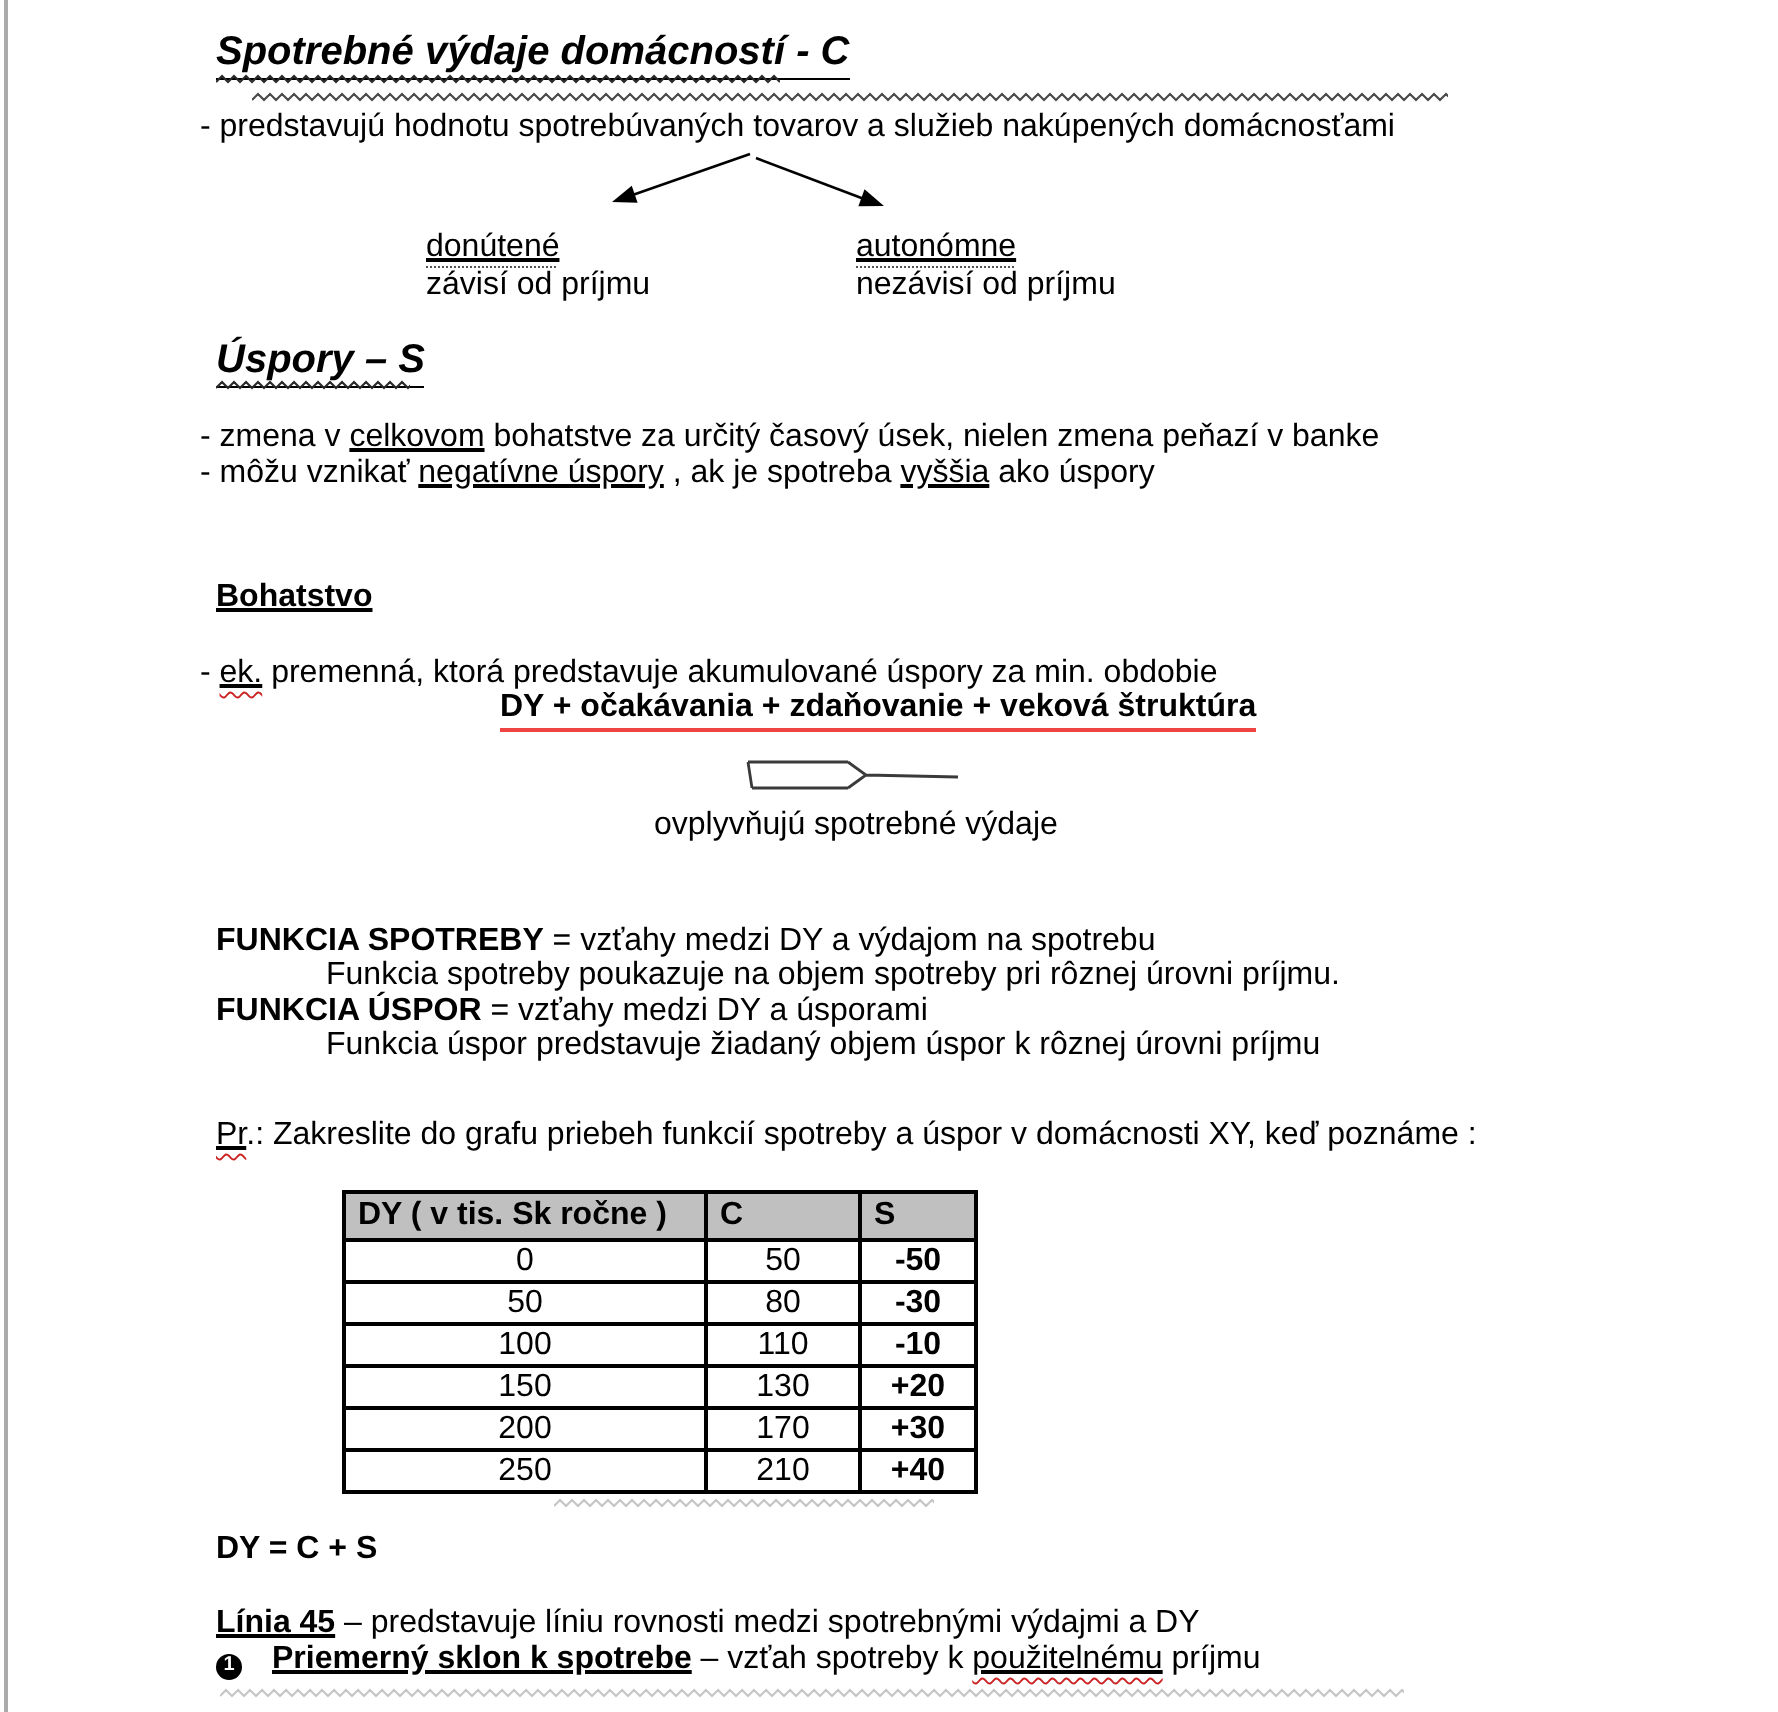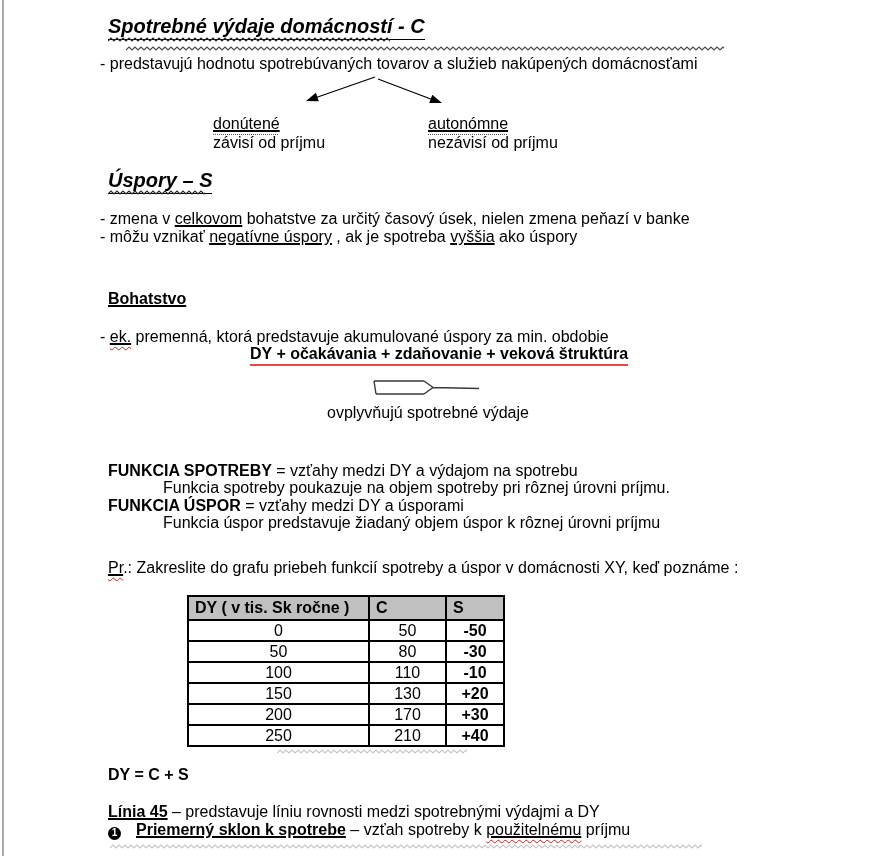--- a/index.html
+++ b/index.html
@@ -18,21 +18,21 @@
   .u{text-decoration:underline;text-decoration-thickness:1.5px;}
   .u-bold{font-weight:bold;text-decoration:underline;text-decoration-thickness:2px;}
   .sq-red{text-decoration:underline wavy #cc2222;text-decoration-thickness:1px;text-underline-offset:4px;}
   .sq-dot{text-decoration:underline dotted #555;text-decoration-thickness:1px;text-underline-offset:5px;}
   .formula{display:inline-block;font-weight:bold;border-bottom:2px solid #ef4444;padding-bottom:1px;white-space:nowrap;}
   .zigzag path{fill:none;stroke-width:1.1px;}
   .zigzag.dark path{stroke:#2a2a2a;}
   .zigzag.mid path{stroke:#4a4a4a;}
   .zigzag.faint path{stroke:#c6c6c6;}
   .page-edge{width:2px;height:856px;background:#ababab;}
-  table.data{border-collapse:collapse;table-layout:fixed;margin-left:16px;}
+  table.data{border-collapse:collapse;table-layout:fixed;}
   table.data th, table.data td{border:2px solid #000;overflow:hidden;}
   table.data th{
     background:#c0c0c0;text-align:left;font-weight:bold;
     padding:1px 6px;height:20px;font-size:16px;
   }
   table.data td{text-align:center;height:19px;padding:0;font-size:16px;}
   table.data td.s-col{font-weight:bold;}
   .num-disc{
     display:inline-flex;align-items:center;justify-content:center;
     width:13px;height:13px;border-radius:50%;background:#000;color:#fff;

